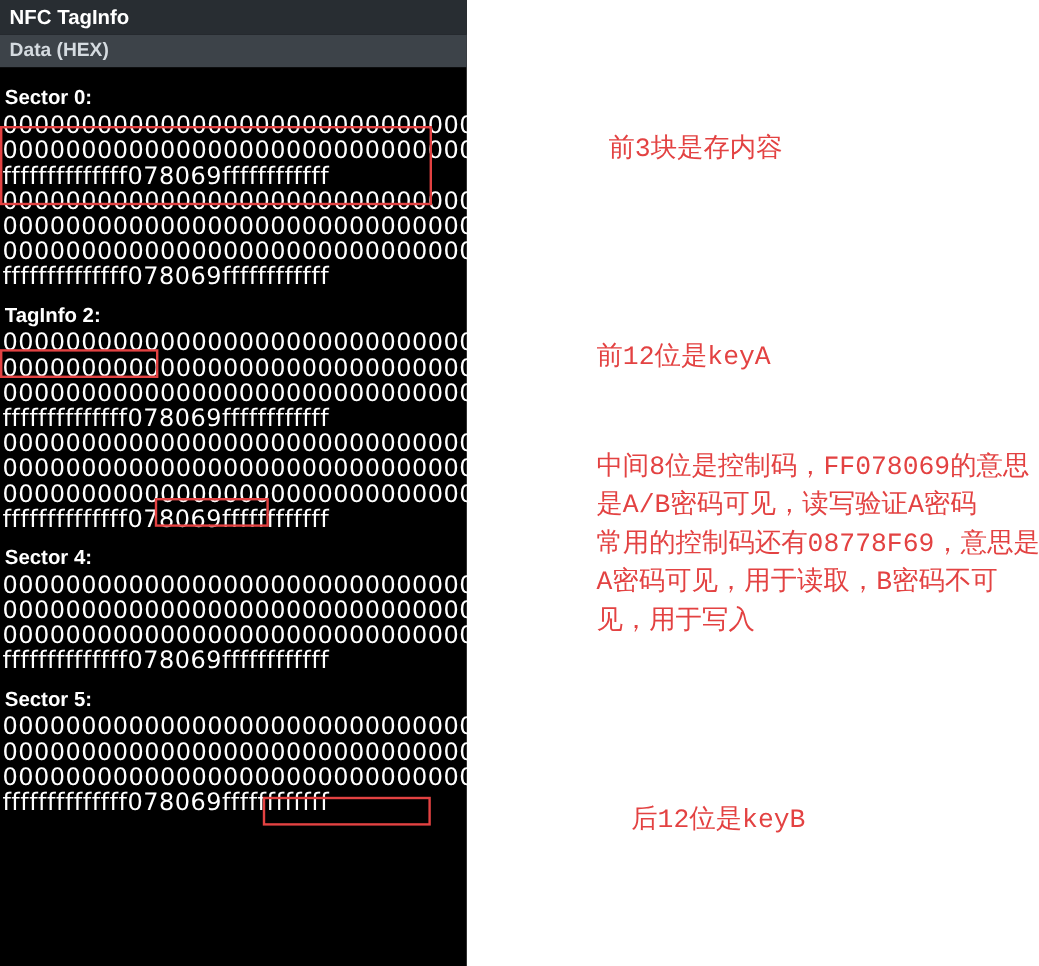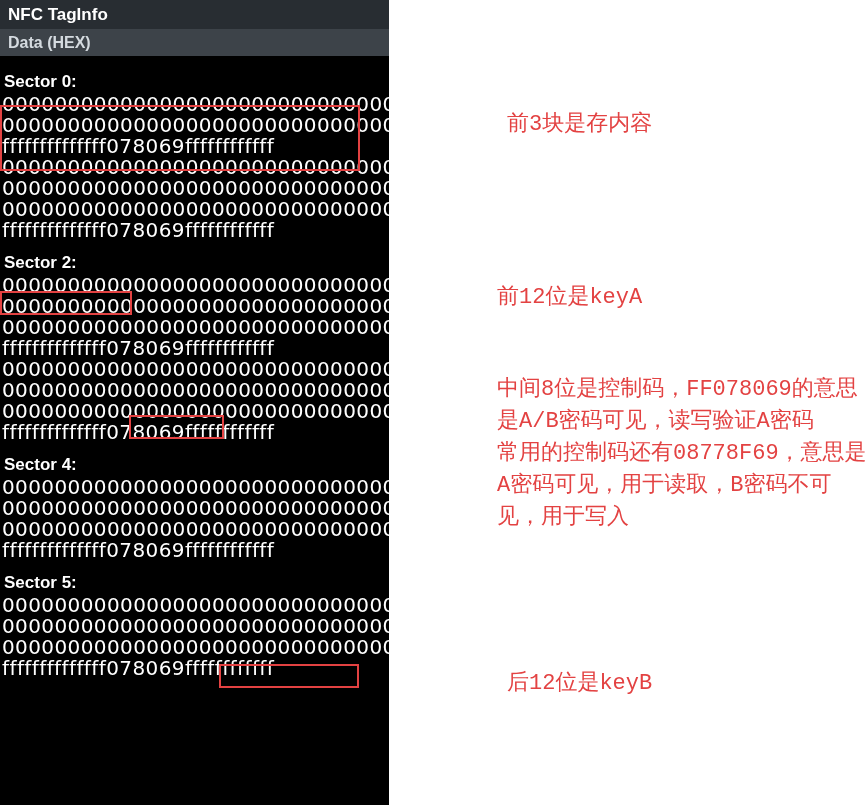--- a/index.html
+++ b/index.html
@@ -81,32 +81,32 @@
   <div class="title-bar">
     <span>NFC TagInfo</span>
   </div>
   <div class="sub-bar">
     <span>Data (HEX)</span>
   </div>
   <div class="content" id="content-root">
       <div class="sector-label">Sector 0:</div>
       <div class="hex-block"><span class="hex-line">00000000000000000000000000000000</span><span class="hex-line">00000000000000000000000000000000</span><span class="hex-line">ffffffffffffff078069ffffffffffff</span></div>
       <div class="hex-block"><span class="hex-line">00000000000000000000000000000000</span><span class="hex-line">00000000000000000000000000000000</span><span class="hex-line">00000000000000000000000000000000</span><span class="hex-line">ffffffffffffff078069ffffffffffff</span></div>
-      <div class="sector-label">Sector 2:</div>
+      <div class="sector-label">TagInfo 2:</div>
       <div class="hex-block"><span class="hex-line">00000000000000000000000000000000</span><span class="hex-line">00000000000000000000000000000000</span><span class="hex-line">00000000000000000000000000000000</span><span class="hex-line">ffffffffffffff078069ffffffffffff</span></div>
       <div class="hex-block"><span class="hex-line">00000000000000000000000000000000</span><span class="hex-line">00000000000000000000000000000000</span><span class="hex-line">00000000000000000000000000000000</span><span class="hex-line">ffffffffffffff078069ffffffffffff</span></div>
       <div class="sector-label">Sector 4:</div>
       <div class="hex-block"><span class="hex-line">00000000000000000000000000000000</span><span class="hex-line">00000000000000000000000000000000</span><span class="hex-line">00000000000000000000000000000000</span><span class="hex-line">ffffffffffffff078069ffffffffffff</span></div>
       <div class="sector-label">Sector 5:</div>
       <div class="hex-block"><span class="hex-line">00000000000000000000000000000000</span><span class="hex-line">00000000000000000000000000000000</span><span class="hex-line">00000000000000000000000000000000</span><span class="hex-line">ffffffffffffff078069ffffffffffff</span></div>
     </div>
 </div>
 
 <div class="annotation" style="left:507px; top:109px;">前3块是存内容</div>
 <div class="annotation" style="left:497px; top:282px;text-align:right;">前12位是keyA</div>
 <div class="annotation" style="left:497px; top:374px; width:370px;">中间8位是控制码，FF078069的意思是A/B密码可见，读写验证A密码
 常用的控制码还有08778F69，意思是A密码可见，用于读取，B密码不可见，用于写入</div>
-<div class="annotation" style="left:507px; top:668px;">后12位是keyB</div>
+<div class="annotation" style="left:526px; top:668px;">后12位是keyB</div>
 
 <div class="red-box" style="left: 0px; top: 105px; width: 360px; height: 66px;"></div>
 <div class="red-box" style="left: 0px; top: 291px; width: 132px; height: 24px;"></div>
 <div class="red-box" style="left: 129px; top: 415px; width: 95px; height: 24px;"></div>
 <div class="red-box" style="left: 219px; top: 664px; width: 140px; height: 24px;"></div>
 
 </body></html>

